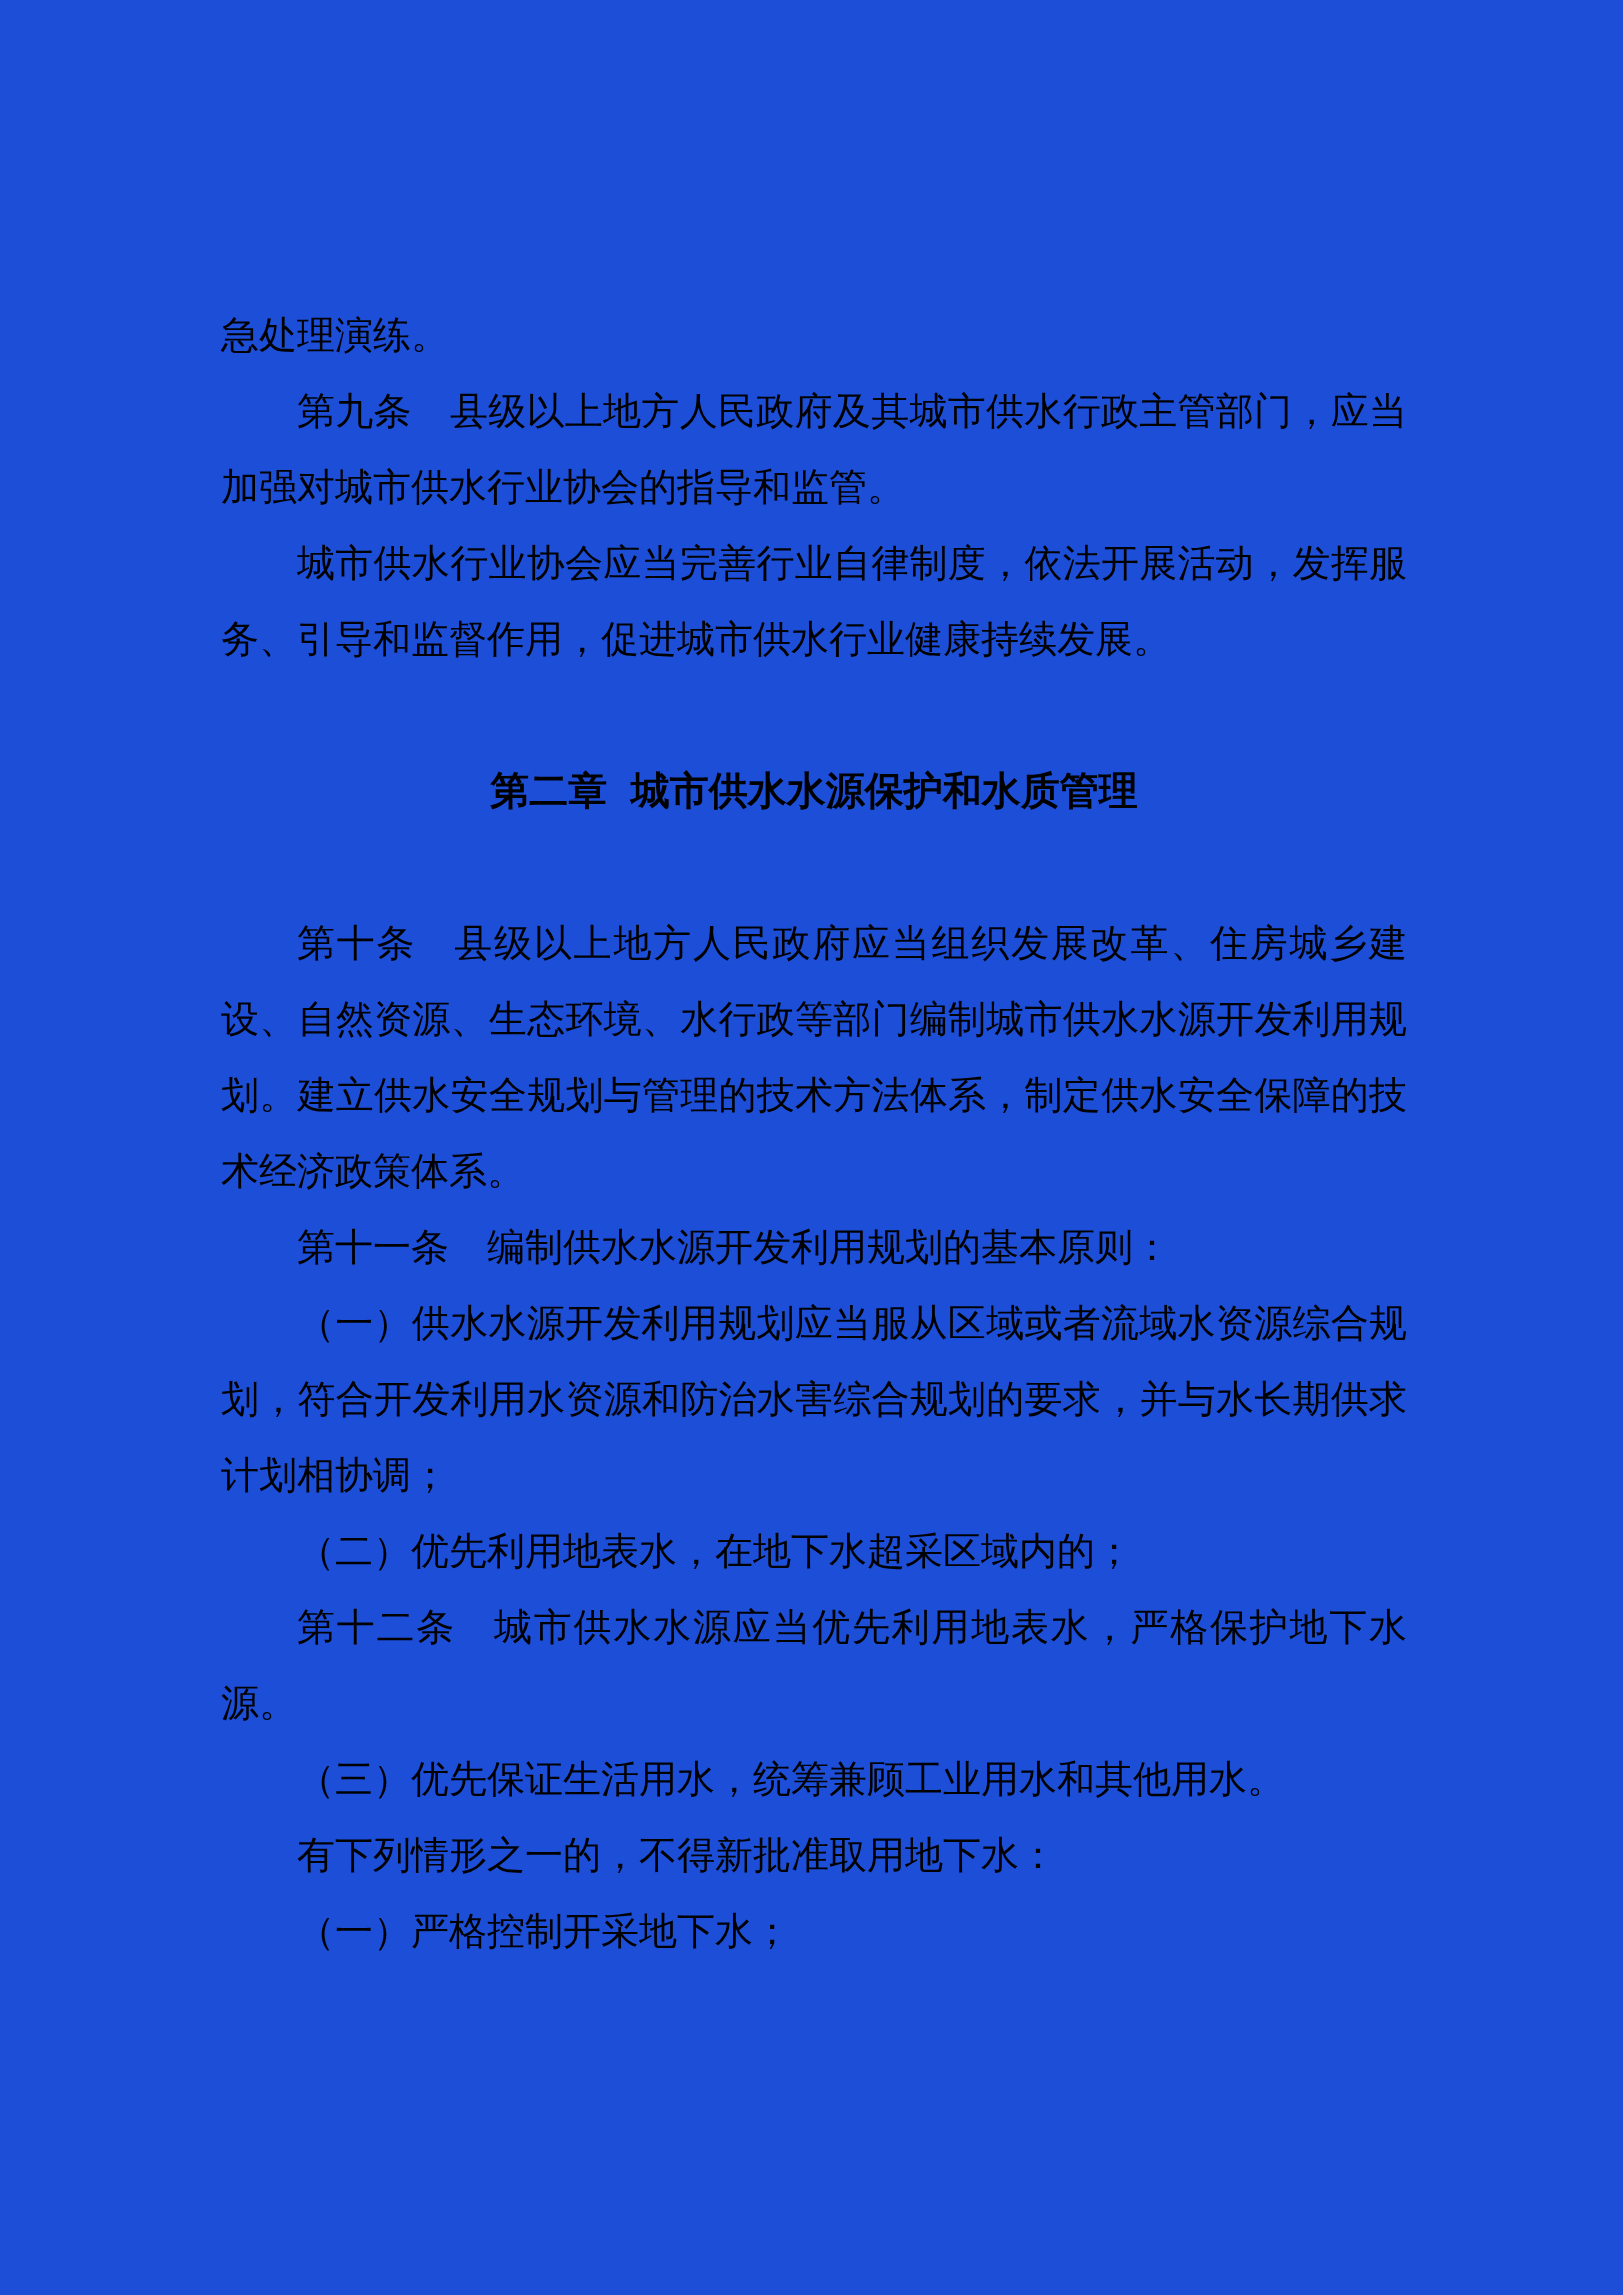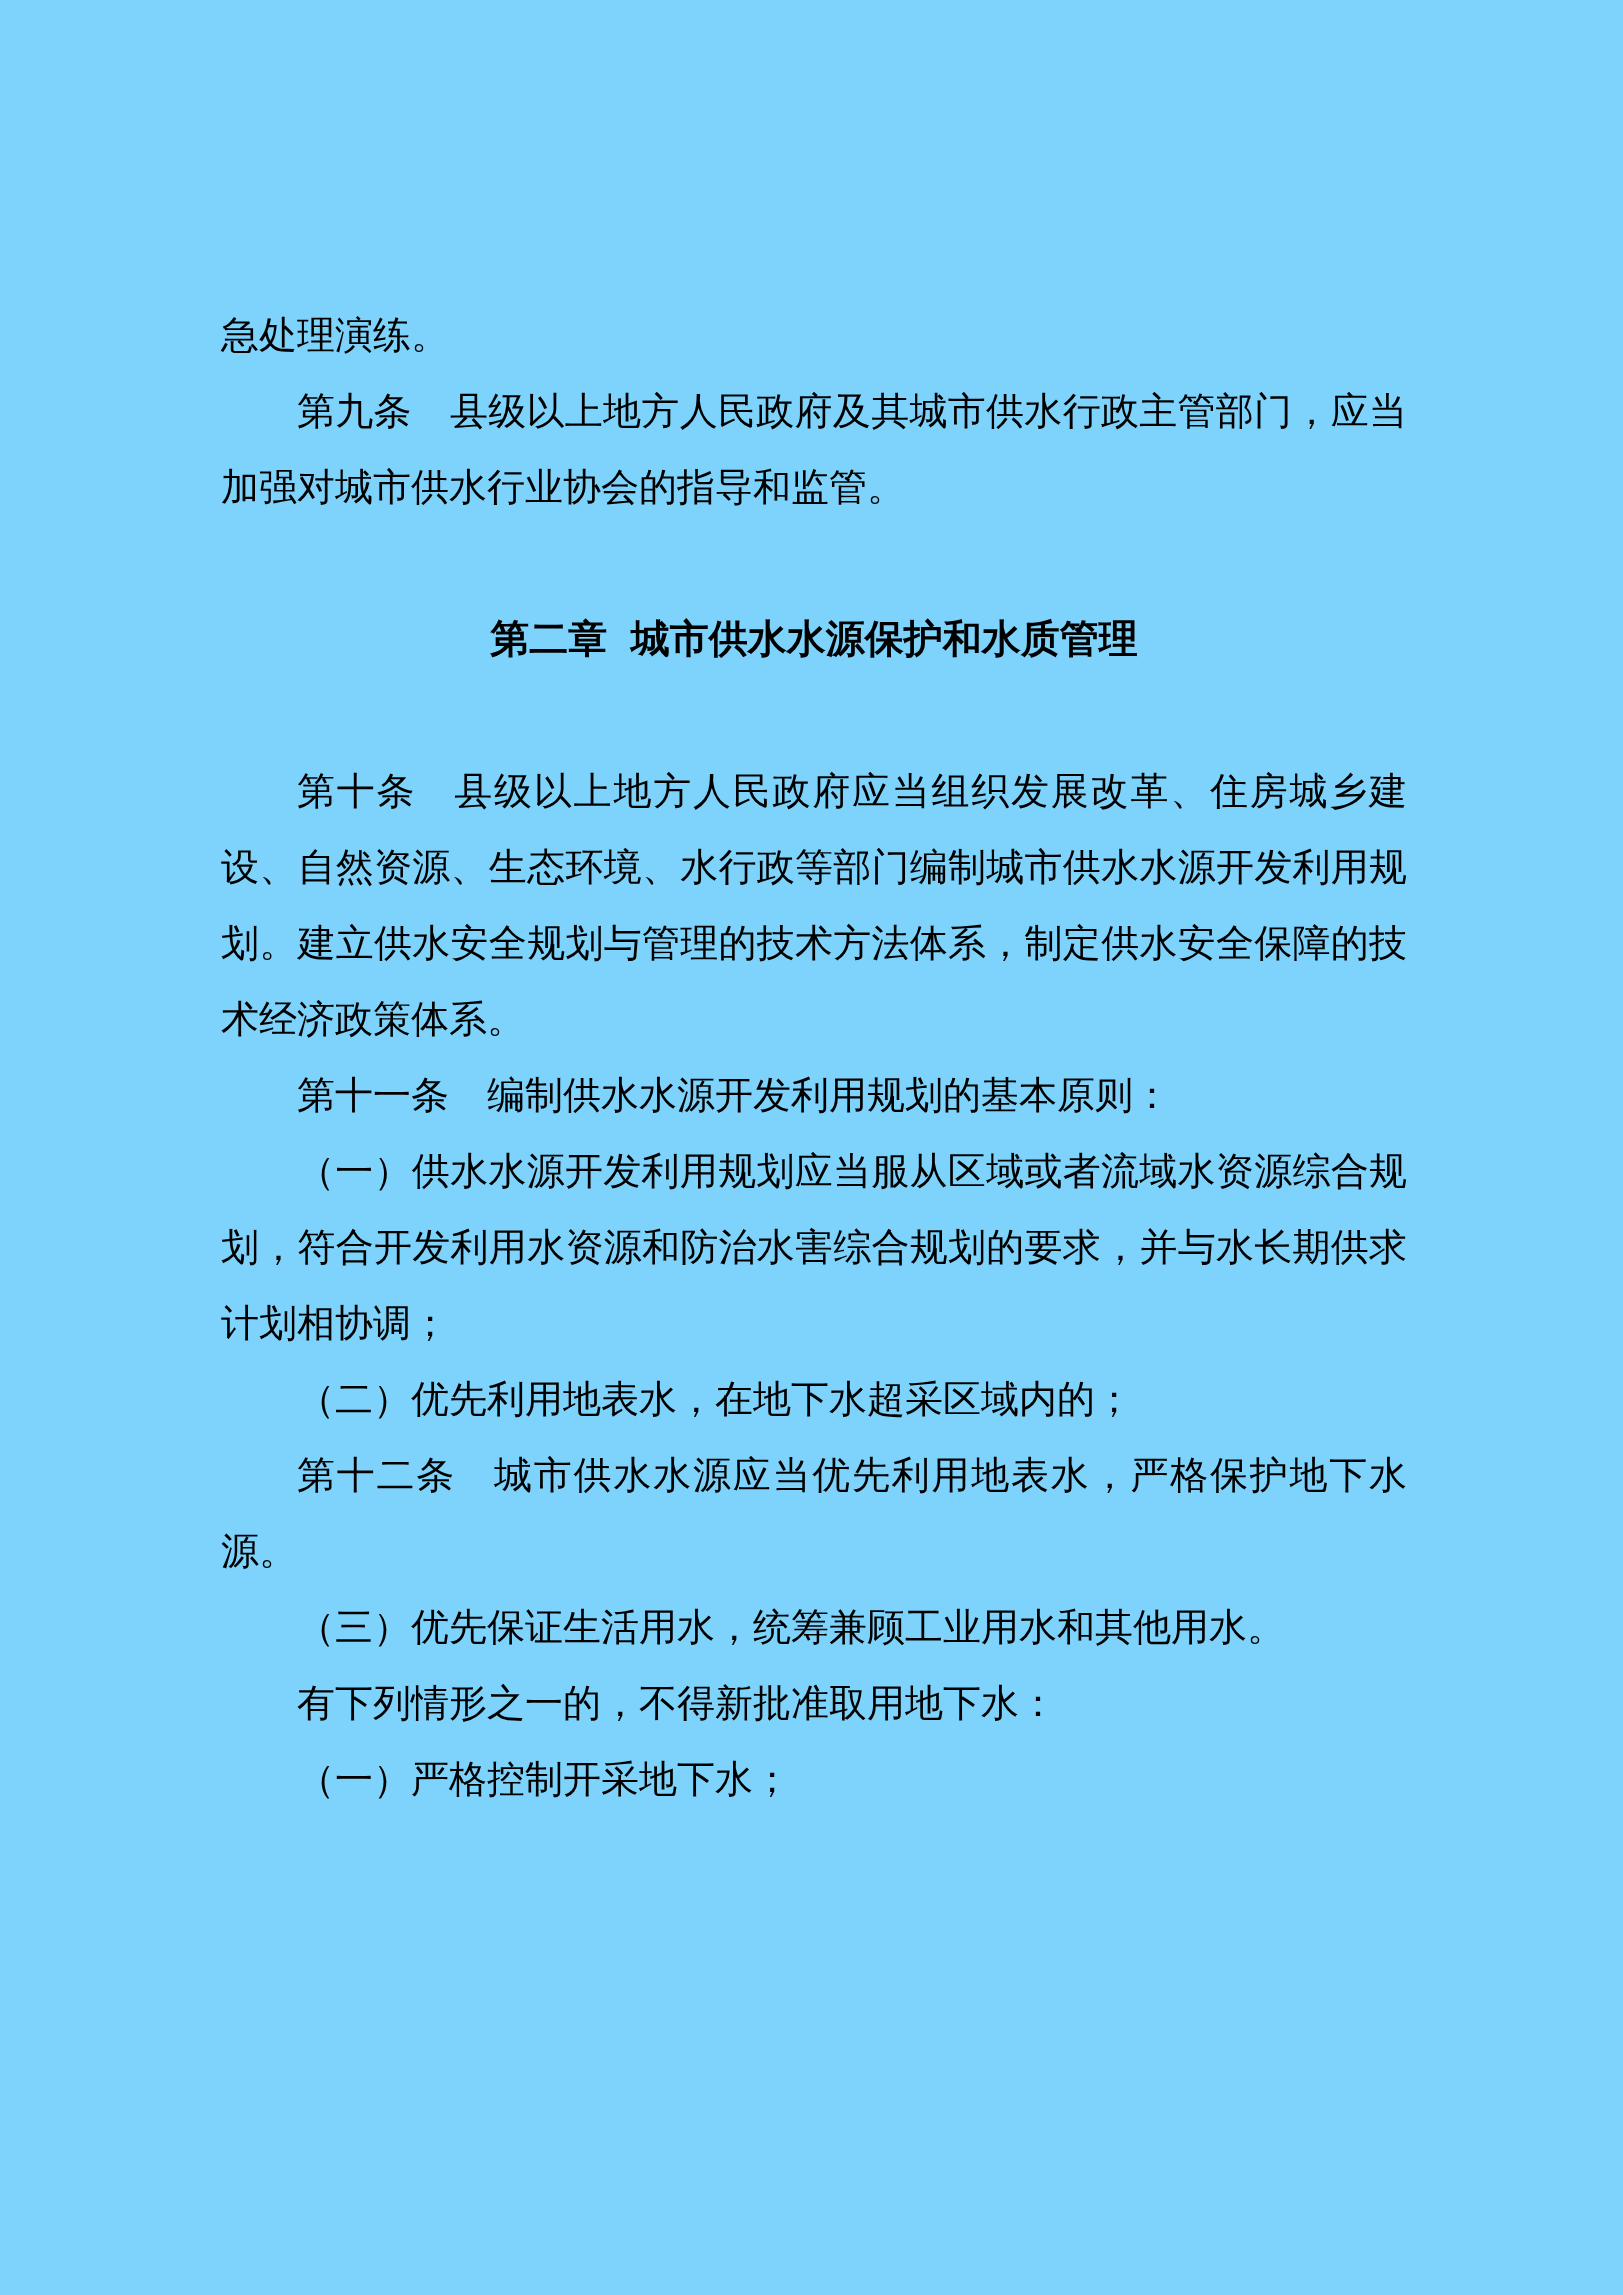--- a/index.html
+++ b/index.html
@@ -9,21 +9,21 @@
     background: #ffffff;
     color: #000000;
     font-family: "Liberation Serif", "DejaVu Serif", serif;
   }
   .page {
     box-sizing: border-box;
     width: 1623px;
     height: 2295px;
     padding: 297px 216px 0 221px;
     overflow: hidden;
-    background: #7dd3fc;
+    background: #1d4ed8;
   }
   .para {
     margin: 0;
     font-size: 38px;
     line-height: 76px;
     text-align: justify;
     text-indent: 2em;
     word-break: break-all;
   }
   .para.continuation { text-indent: 0; }
@@ -42,20 +42,21 @@
   }
   .chapter-num { margin-right: 0.6em; }
 </style>
 </head>
 <body style="background: rgb(255, 255, 255); color: rgb(0, 0, 0);">
 
 <div class="page">
   <div id="doc">
       <p class="para continuation"><span>急处理演练。</span></p>
       <p class="para"><span class="article-num">第九条</span><span>县级以上地方人民政府及其城市供水行政主管部门，应当加强对城市供水行业协会的指导和监管。</span></p>
+      <p class="para"><span>城市供水行业协会应当完善行业自律制度，依法开展活动，发挥服务、引导和监督作用，促进城市供水行业健康持续发展。</span></p>
       <h2 class="chapter-heading"><span class="chapter-num">第二章</span><span>城市供水水源保护和水质管理</span></h2>
       <p class="para"><span class="article-num">第十条</span><span>县级以上地方人民政府应当组织发展改革、住房城乡建设、自然资源、生态环境、水行政等部门编制城市供水水源开发利用规划。建立供水安全规划与管理的技术方法体系，制定供水安全保障的技术经济政策体系。</span></p>
       <p class="para"><span class="article-num">第十一条</span><span>编制供水水源开发利用规划的基本原则：</span></p>
       <p class="para"><span>（一）供水水源开发利用规划应当服从区域或者流域水资源综合规划，符合开发利用水资源和防治水害综合规划的要求，并与水长期供求计划相协调；</span></p>
       <p class="para"><span>（二）优先利用地表水，在地下水超采区域内的；</span></p>
       <p class="para"><span class="article-num">第十二条</span><span>城市供水水源应当优先利用地表水，严格保护地下水源。</span></p>
       <p class="para"><span>（三）优先保证生活用水，统筹兼顾工业用水和其他用水。</span></p>
       <p class="para"><span>有下列情形之一的，不得新批准取用地下水：</span></p>
       <p class="para"><span>（一）严格控制开采地下水；</span></p>
     </div>

